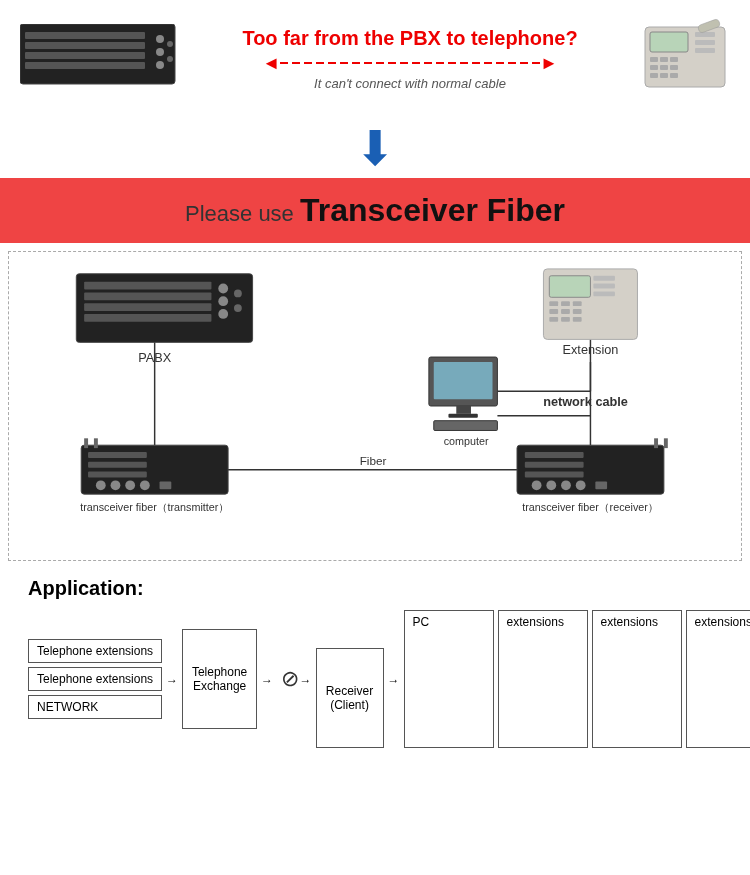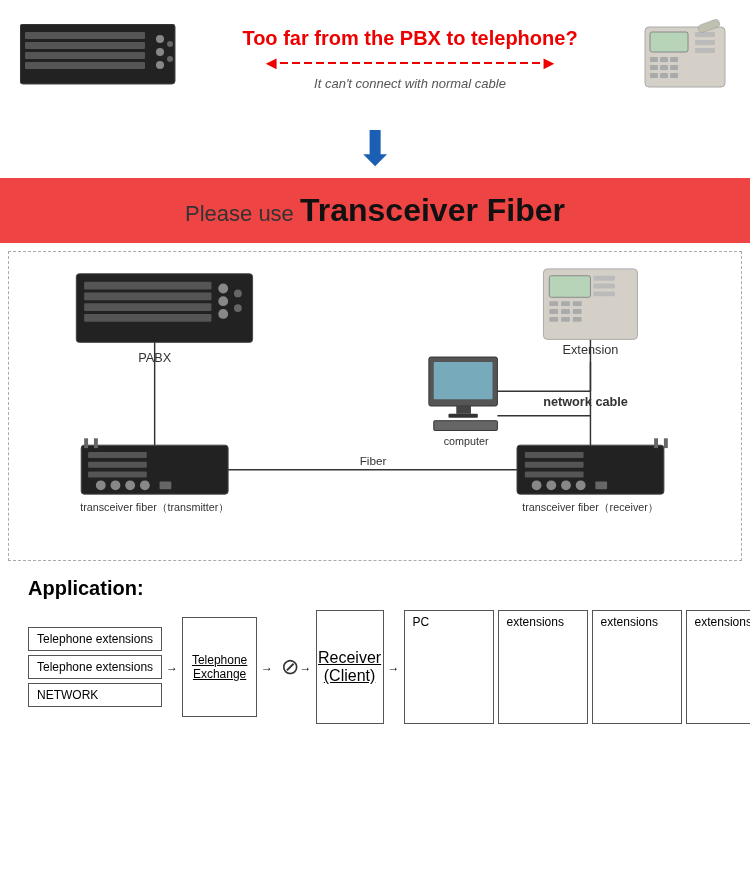--- a/index.html
+++ b/index.html
@@ -127,21 +127,20 @@
     }
 
     .app-main-box {
       border: 1px solid #555;
       padding: 8px 10px;
       font-size: 12px;
       text-align: center;
       display: flex;
       align-items: center;
       justify-content: center;
-      text-decoration: underline;
     }
   </style>
 </head>
 <body>
 
 <div class="top-section">
 
   <div style="flex-shrink:0; width:160px;">
     <svg width="160" height="65" viewBox="0 0 160 65">
       <rect x="0" y="0" width="155" height="60" rx="3" fill="#222" stroke="#444" stroke-width="1"></rect>
@@ -314,21 +313,21 @@
       <span>→</span>
     </div>
 
 
     <div style="display:flex; align-items:center; padding:0 4px;">
       <span style="font-size:22px; color:#333;">⊘</span>
       <span style="font-size:12px;">→</span>
     </div>
 
     <div style="display:flex; align-items:center;">
-      <div class="app-main-box" style="width:68px; height:114px; font-size:16px; white-space:pre-line; text-align:center;">Receiver
+      <div class="app-main-box" style="width:68px; height:100px; font-size:12px; white-space:pre-line; text-align:center;margin-top:38px;">Receiver
 (Client)</div>
     </div>
 
     <div style="display:flex; align-items:center; padding:0 4px;">
       <span>→</span>
     </div>
 
     <div style="display:flex; flex-direction:row; gap:4px; justify-content:center;">
       <div class="app-box">PC</div>
       <div class="app-box">extensions</div>

